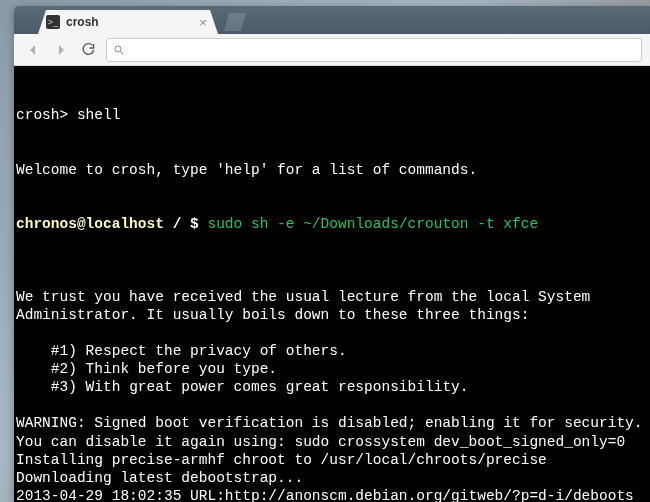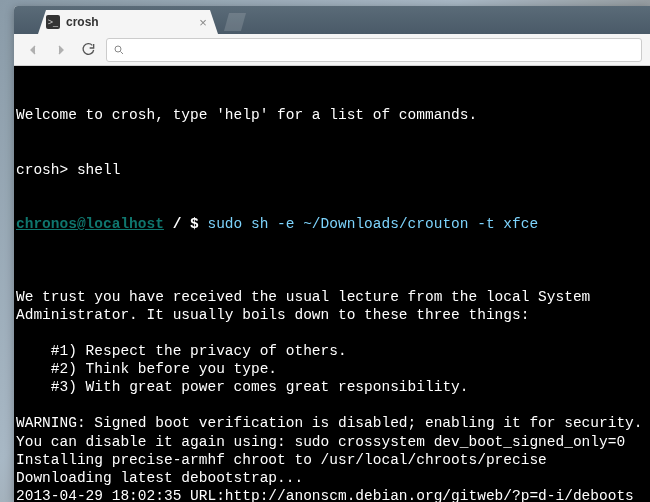--- a/index.html
+++ b/index.html
@@ -118,24 +118,24 @@
       color: #fff;
       font-family: "Courier New", "Liberation Mono", monospace;
       font-size: 14.5px;
       line-height: 1.25;
       padding: 4px 2px;
       height: calc(100% - 60px);
       overflow: hidden;
       white-space: pre-wrap;
     }
     .term-line { display: block; }
-    .prompt-user { color: #0f766e; font-weight: bold; text-decoration: underline; }
+    .prompt-user { color: #fef9c3; font-weight: bold; }
     .prompt-path { color: #fff; font-weight: bold; }
     .prompt-dollar { color: #fff; font-weight: bold; }
-    .cmd { color: #7dd3fc; }
+    .cmd { color: #22c55e; }
   </style>
 </head>
 <body>
 
 <div class="browser-window">
   <div class="tabstrip">
     <div class="tab">
       <div class="tab-favicon">&gt;_</div>
       <span class="tab-title">crosh</span>
       <span class="tab-close">×</span>
@@ -163,18 +163,18 @@
     <div class="omnibox">
       <svg viewBox="0 0 24 24">
           <circle cx="10" cy="10" r="6" stroke="currentColor" stroke-width="2" fill="none"></circle>
           <line x1="15" y1="15" x2="20" y2="20" stroke="currentColor" stroke-width="2"></line>
         </svg>
       <input type="text" placeholder="" style="">
     </div>
   </div>
 
   <div class="terminal">
+    <span class="term-line"><span>crosh&gt; </span><span>shell</span></span>
     <span class="term-line">Welcome to crosh, type 'help' for a list of commands.</span>
-    <span class="term-line"><span>crosh&gt; </span><span>shell</span></span>
     <span class="term-line"><span class="prompt-user">chronos@localhost</span><span class="prompt-path"> / </span><span class="prompt-dollar">$ </span><span class="cmd">sudo sh -e ~/Downloads/crouton -t xfce</span></span>
     <div id="term-lines"><span class="term-line">&nbsp;</span><span class="term-line">We trust you have received the usual lecture from the local System</span><span class="term-line">Administrator. It usually boils down to these three things:</span><span class="term-line">&nbsp;</span><span class="term-line">    #1) Respect the privacy of others.</span><span class="term-line">    #2) Think before you type.</span><span class="term-line">    #3) With great power comes great responsibility.</span><span class="term-line">&nbsp;</span><span class="term-line">WARNING: Signed boot verification is disabled; enabling it for security.</span><span class="term-line">You can disable it again using: sudo crossystem dev_boot_signed_only=0</span><span class="term-line">Installing precise-armhf chroot to /usr/local/chroots/precise</span><span class="term-line">Downloading latest debootstrap...</span><span class="term-line">2013-04-29 18:02:35 URL:http://anonscm.debian.org/gitweb/?p=d-i/deboots</span></div>
   </div>
 </div>
 
 </body></html>

